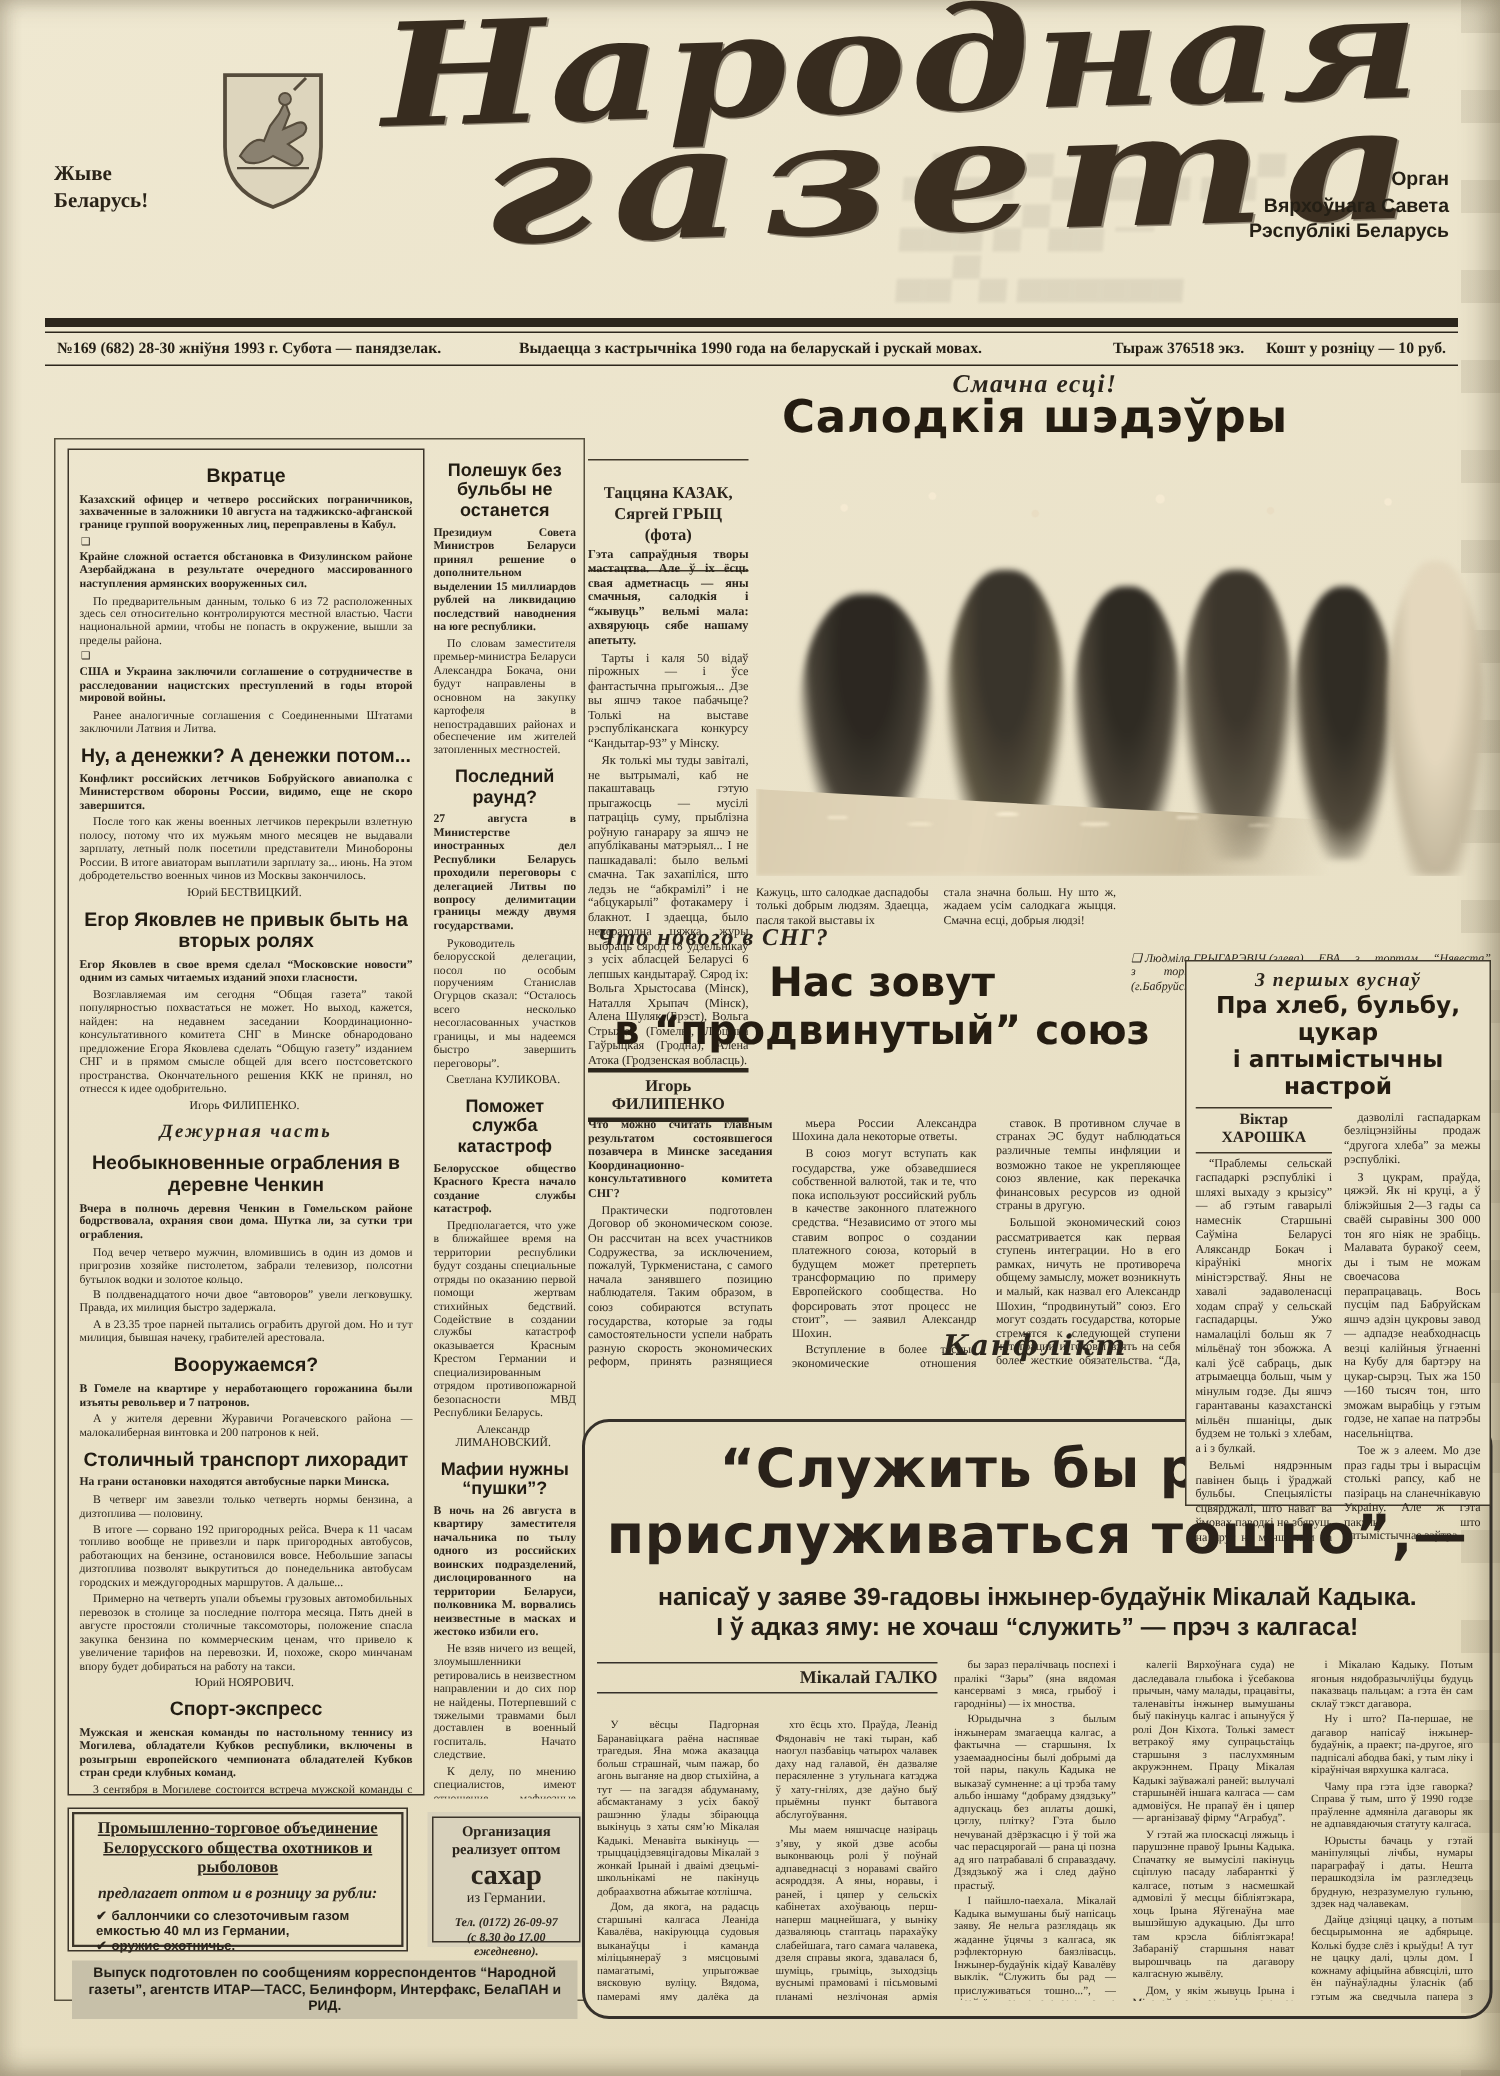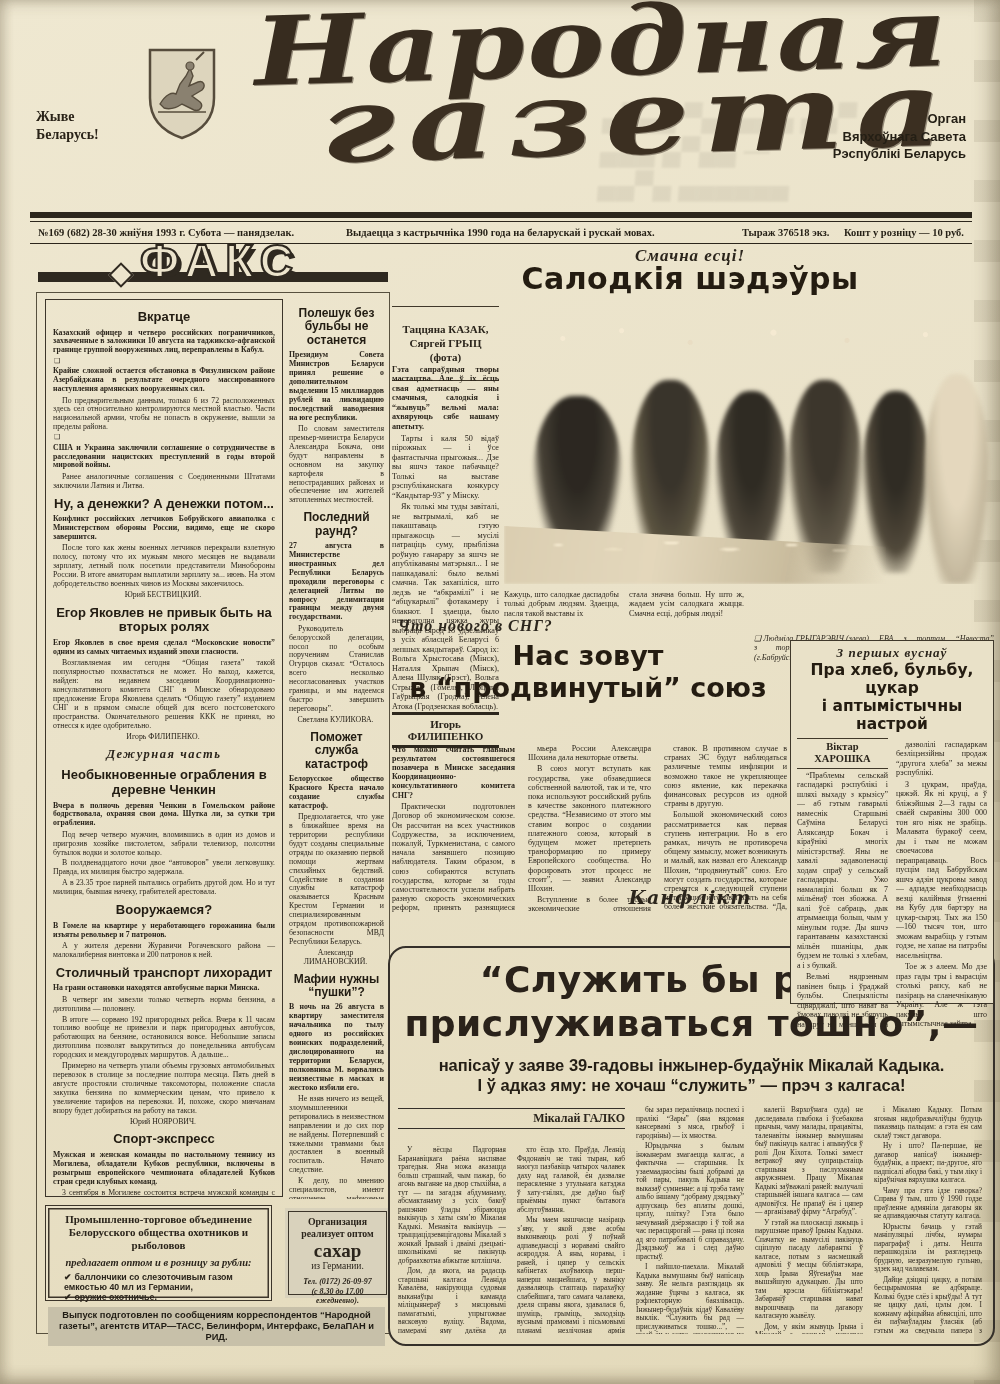--- a/index.html
+++ b/index.html
@@ -37,21 +37,21 @@
   .col2box{position:absolute;left:252px;top:8px;width:95px;height:898px;overflow:hidden;--fs:7.8px;--lh:8.9px;--hs:12px;}
   .textcol{font-size:var(--fs);line-height:var(--lh);text-align:justify;}
   .blk-head{font:bold var(--hs)/1.12 "Liberation Sans",sans-serif;text-align:center;margin:6px 0 4px;color:#221c12;letter-spacing:0;}
   .blk-kicker{font:bold italic 12.5px/1.2 "Liberation Serif",serif;text-align:center;margin:6px 0 1px;letter-spacing:1.5px;}
   .blk-lead{font-weight:bold;margin:2.5px 0;}
   .blk-p{margin:2px 0;text-indent:9px;}
   .blk-by{font-weight:normal;text-align:center;margin:1px 2px 4px 0;}
   .blk-mark{font-size:.9em;margin:1px 0 0 1px;line-height:1;}
   .huntad{position:absolute;left:8px;top:912px;width:227px;height:96px;border:1.5px solid #3c352a;
     box-shadow:inset 0 0 0 2px #eae2c9, inset 0 0 0 3.5px #3c352a;padding:7px 8px 0;text-align:center;}
-  .huntad .t{font:bold 11px/1.2 "Liberation Serif",serif;}
+  .huntad .t{font:bold 11px/1.2 "Liberation Serif",serif;text-decoration:underline;}
   .huntad .o{font:bold italic 10.5px/1.3 "Liberation Serif",serif;margin-top:3px;}
   .huntad ul{list-style:none;text-align:left;margin:3px 0 0 10px;}
   .huntad li{font:bold 8.8px/1.15 "Liberation Sans",sans-serif;}
   .huntad .chk{margin-right:3px;}
   .huntad .a{font:bold 9px/1.2 "Liberation Serif",serif;margin-top:3px;}
   .sugarad{position:absolute;left:251px;top:918px;width:99px;height:84px;background:#d9d2bc;border:1px solid #3c352a;
     box-shadow:0 0 0 3px #d9d2bc;text-align:center;padding-top:4px;}
   .sugarad .l1{font:bold 9.8px/1.25 "Liberation Serif",serif;}
   .sugarad .big{font:bold 19px/1 "Liberation Serif",serif;margin:1px 0;}
   .sugarad .l2{font:9.5px/1.1 "Liberation Serif",serif;}
@@ -136,25 +136,20 @@
   <div class="band"></div>
   <div class="hr1"></div>
   <div class="infobar">
     <span class="i1">№169 (682) 28-30 жніўня 1993 г. Субота — панядзелак.</span>
     <span class="i2">Выдаецца з кастрычніка 1990 года на беларускай і рускай мовах.</span>
     <span class="i3">Тыраж 376518 экз.</span>
     <span class="i4">Кошт у розніцу — 10 руб.</span>
   </div>
   <div class="hr2"></div>
 
-  <div class="faksbanner">
-    <div class="faksbar"></div>
-    <div class="faksdiamond"></div>
-    <div class="fakstext">ФАКС</div>
-  </div>
 
   <div class="faksmodule">
     <div class="col1box textcol">
         <div class="blk-head">Вкратце</div>
         <p class="blk-lead">Казахский офицер и четверо российских пограничников, захваченные в заложники 10 августа на таджикско-афганской границе группой вооруженных лиц, переправлены в Кабул.</p>
         <div class="blk-mark">❑</div>
         <p class="blk-lead">Крайне сложной остается обстановка в Физулинском районе Азербайджана в результате очередного массированного наступления армянских вооруженных сил.</p>
         <p class="blk-p">По предварительным данным, только 6 из 72 расположенных здесь сел относительно контролируются местной властью. Части национальной армии, чтобы не попасть в окружение, вышли за пределы района.</p>
         <div class="blk-mark">❑</div>
         <p class="blk-lead">США и Украина заключили соглашение о сотрудничестве в расследовании нацистских преступлений в годы второй мировой войны.</p>

